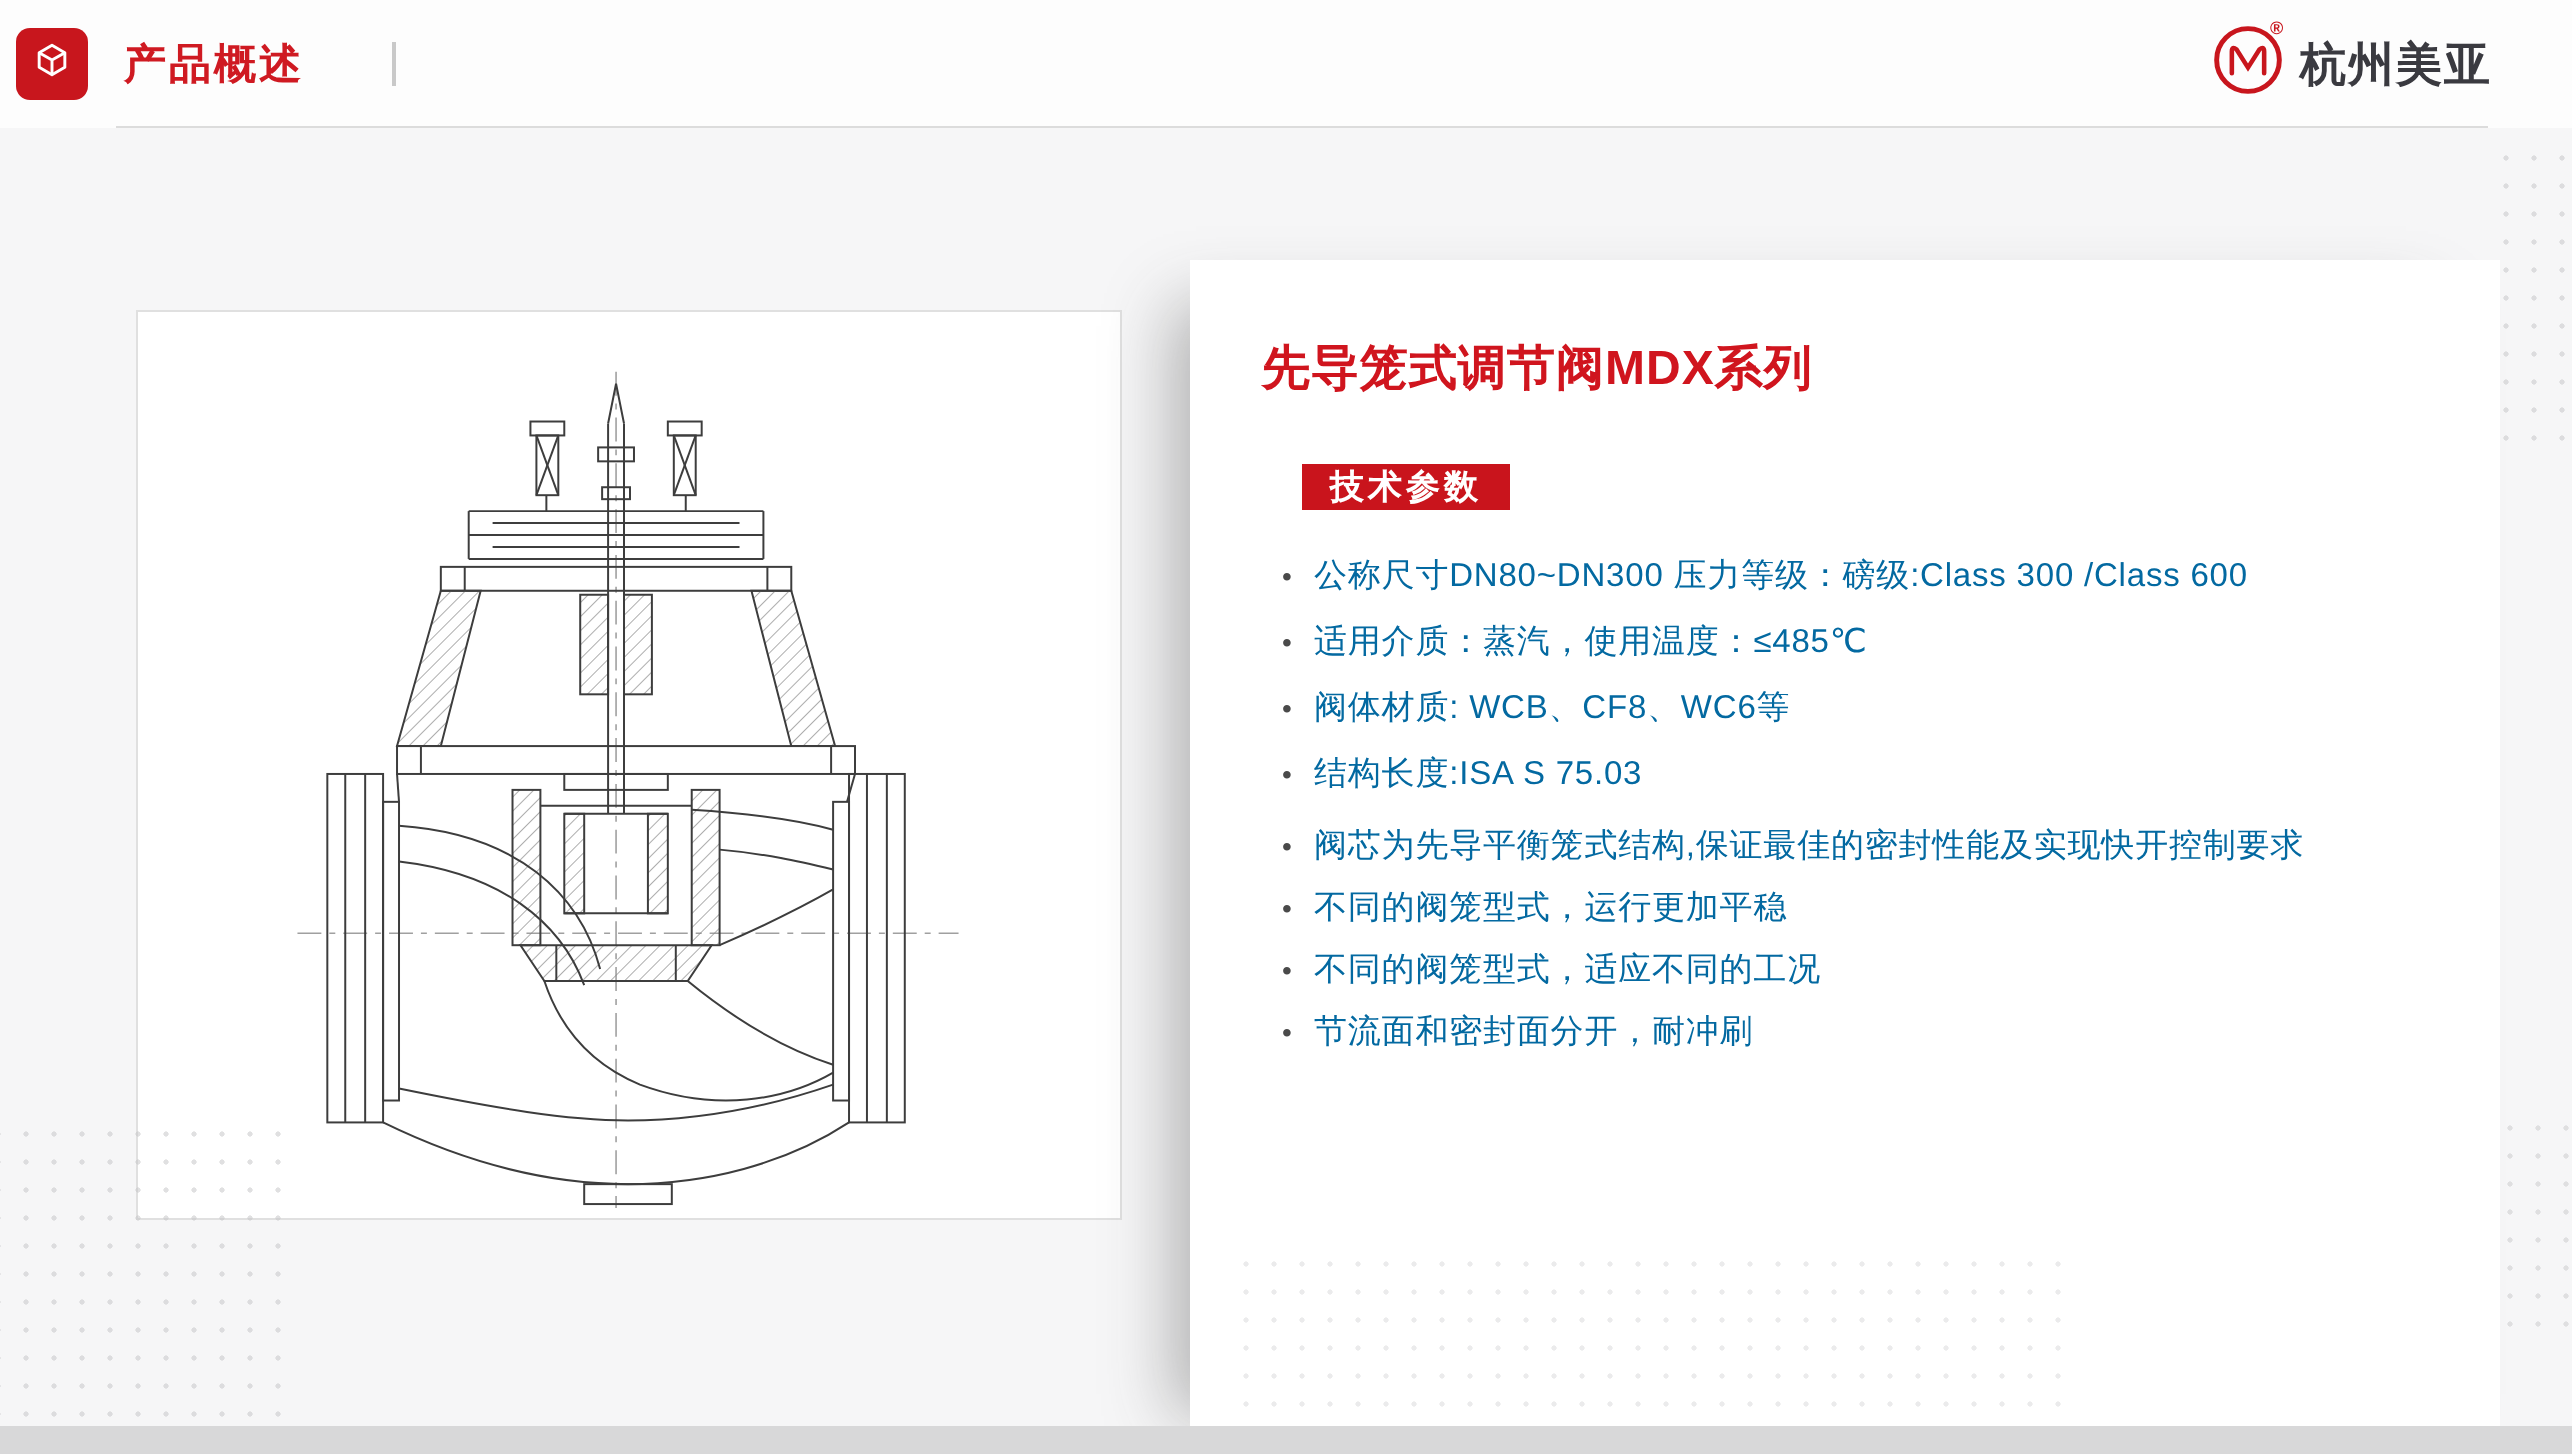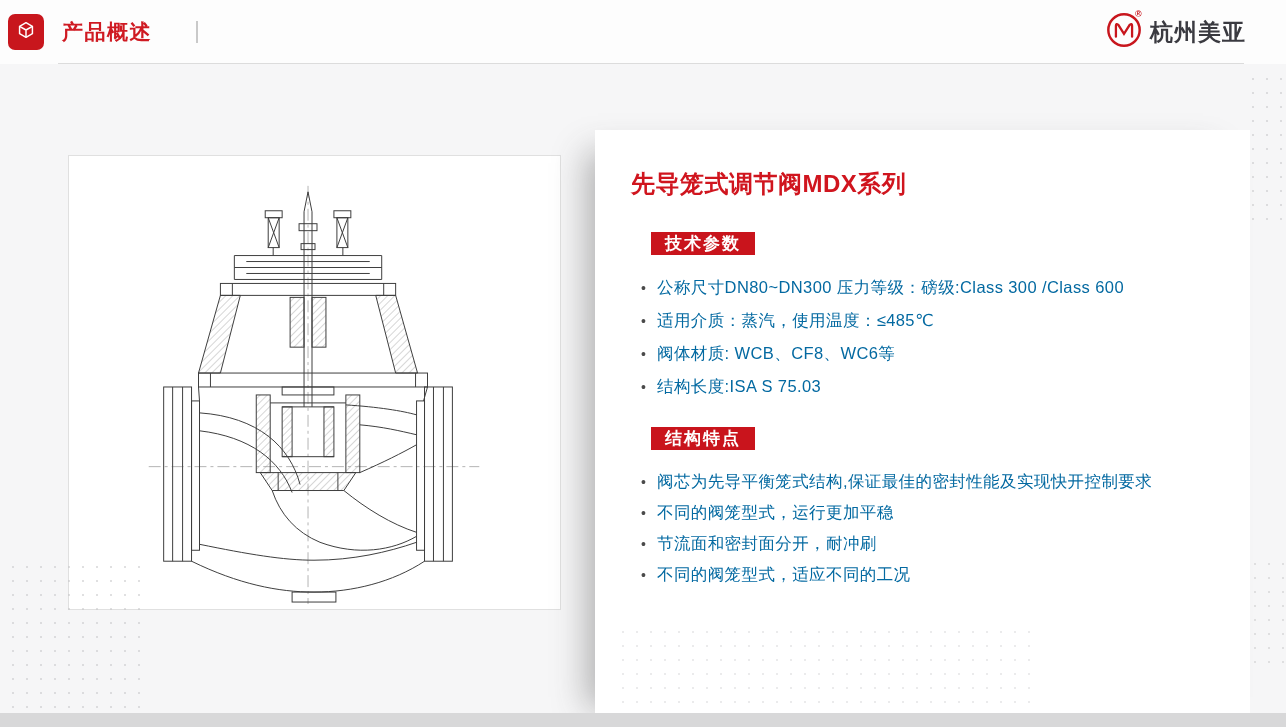--- a/index.html
+++ b/index.html
@@ -227,29 +227,25 @@
       <span class="badge">技术参数</span>
       <span class="hatch"></span>
     </div>
     <ul class="spec-list">
       <li>公称尺寸DN80~DN300  压力等级：磅级:Class 300 /Class 600</li>
       <li>适用介质：蒸汽，使用温度：≤485℃</li>
       <li>阀体材质: WCB、CF8、WC6等</li>
       <li>结构长度:ISA S 75.03</li>
     </ul>
 
-    <div class="badge-row">
-      <span class="badge">结构特点</span>
-      <span class="hatch"></span>
-    </div>
     <ul class="spec-list tight">
       <li>阀芯为先导平衡笼式结构,保证最佳的密封性能及实现快开控制要求</li>
       <li>不同的阀笼型式，运行更加平稳</li>
+      <li>不同的阀笼型式，适应不同的工况</li>
       <li>节流面和密封面分开，耐冲刷</li>
-      <li>不同的阀笼型式，适应不同的工况</li>
     </ul>
   </div>
 
   <div class="dots dots-bl"></div>
   <div class="dots dots-br"></div>
   <div class="dots dots-tr"></div>
   <div class="dots dots-r"></div>
 
   <div class="footer-strip"></div>
 </div>

